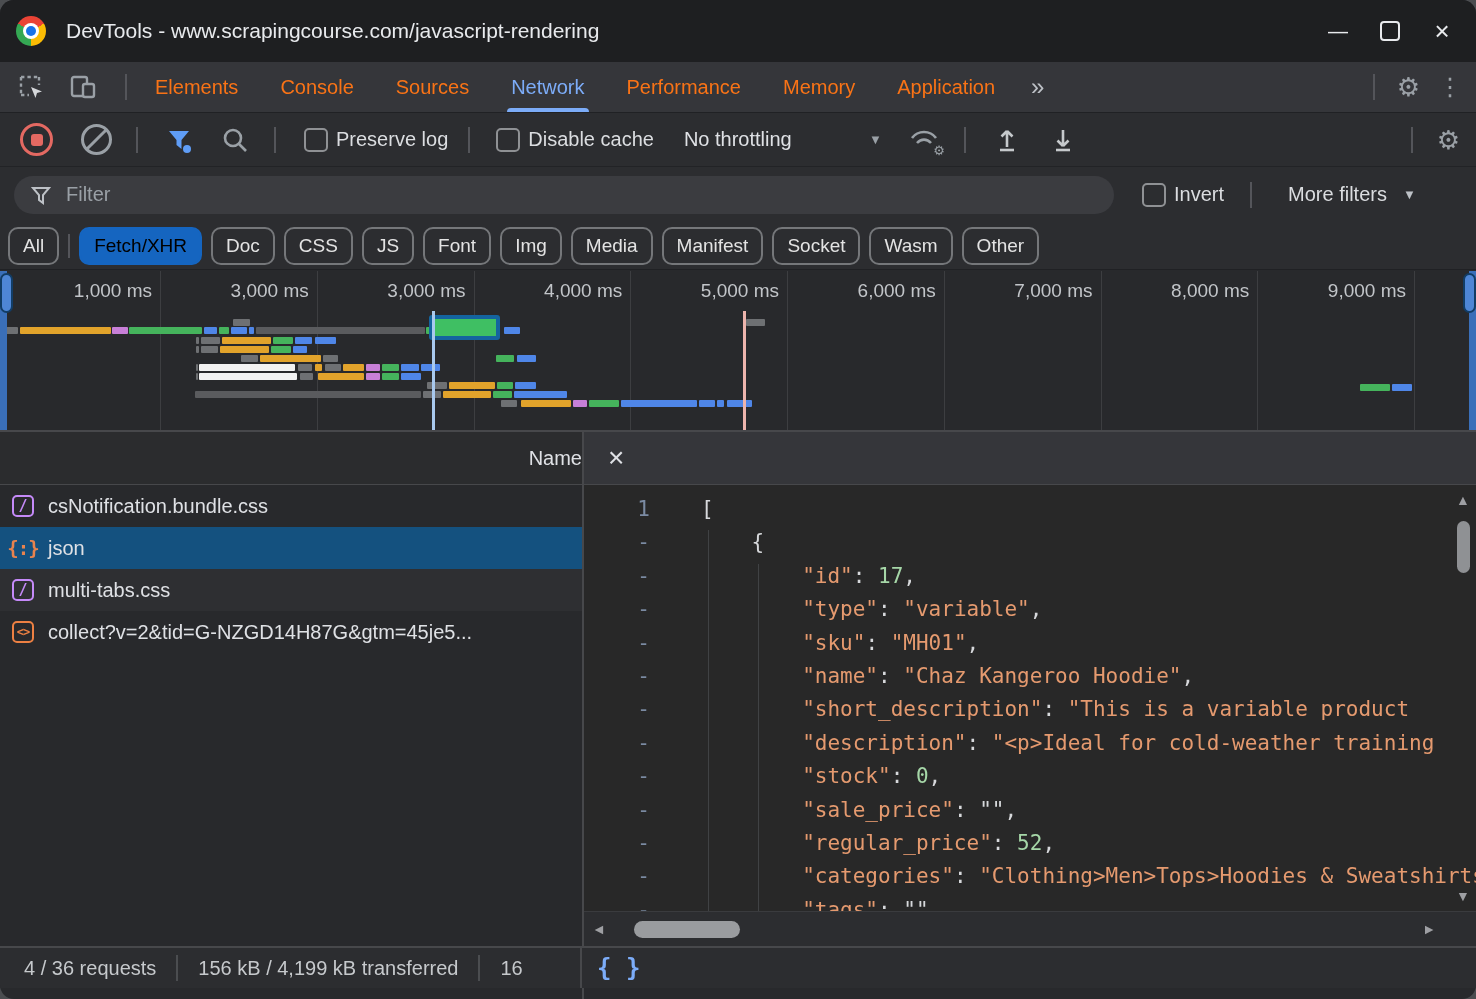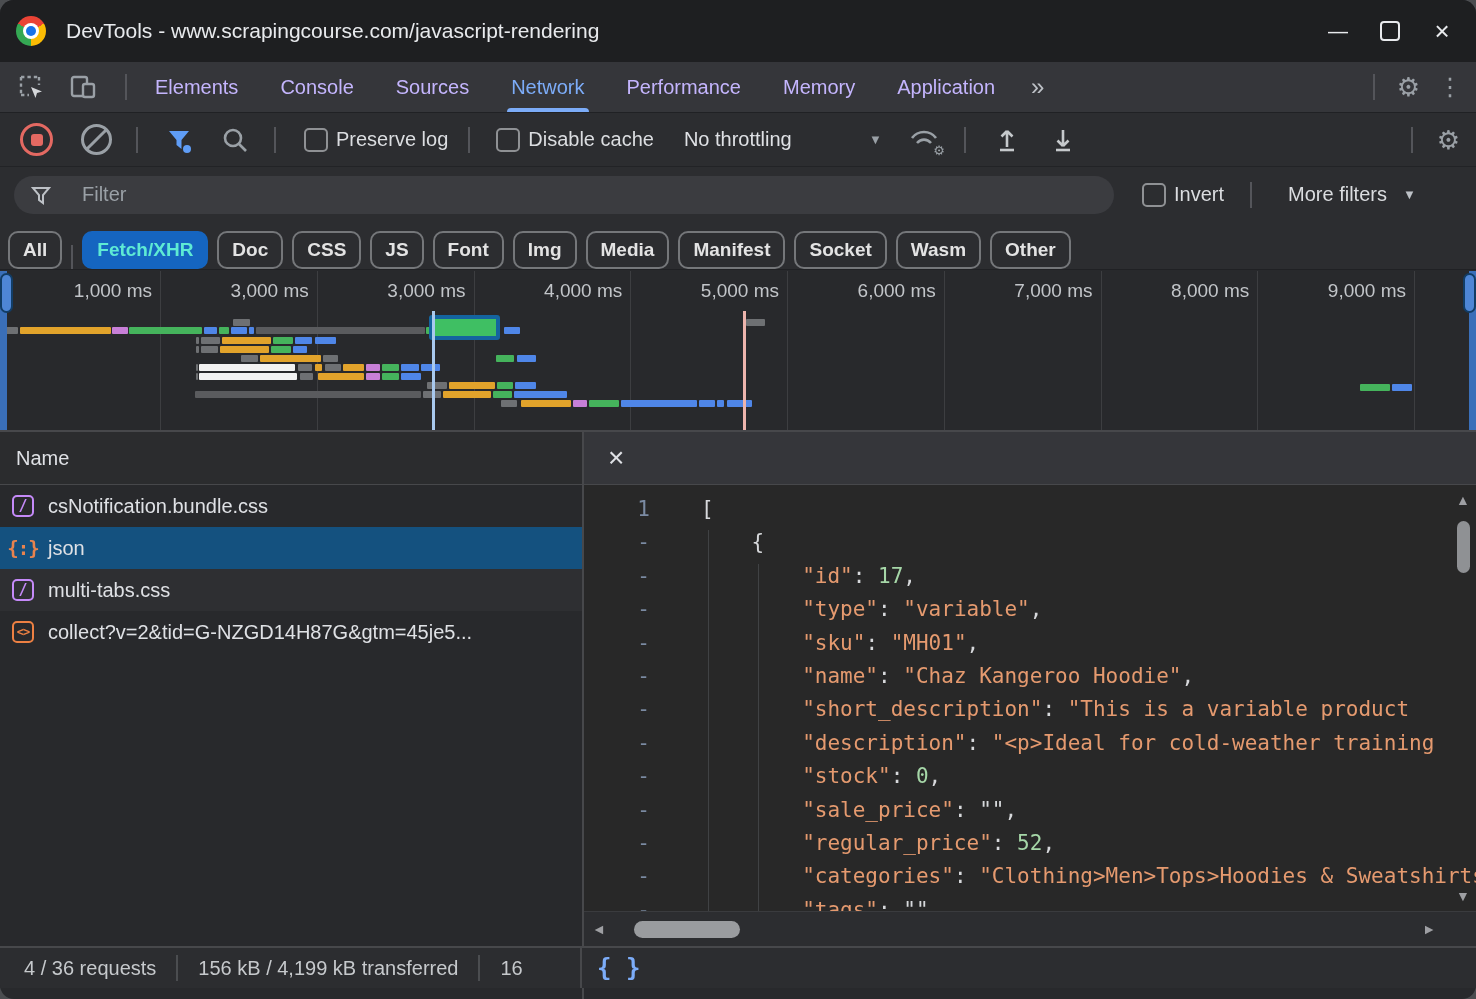--- a/index.html
+++ b/index.html
@@ -15,21 +15,21 @@
   .win-controls{margin-left:auto;display:flex;align-items:center;height:100%;}
   .win-btn{width:52px;height:100%;display:flex;align-items:center;justify-content:center;color:#e8eaed;font-size:20px;}
   .btn-max span{display:block;width:16px;height:16px;border:2px solid #e8eaed;border-radius:4px;}
   .btn-close{font-size:26px;margin-right:8px;}
 
   
   .tabbar{position:absolute;left:0;top:62px;width:100%;height:50px;background:#35363a;display:flex;align-items:center;border-bottom:1px solid #202124;}
   .tb-icons{display:flex;align-items:center;gap:24px;padding-left:18px;}
   .vdiv{width:2px;height:26px;background:#54555a;margin:0 4px;}
   .tabs{display:flex;align-items:center;gap:42px;margin-left:24px;height:100%;}
-  .tab{position:relative;height:100%;display:flex;align-items:center;color:#c4b5fd;font-size:20px;cursor:default;white-space:nowrap;}
+  .tab{position:relative;height:100%;display:flex;align-items:center;color:#f97316;font-size:20px;cursor:default;white-space:nowrap;}
   .tab.selected{color:#7cacf8;}
   .tab.selected::after{content:"";position:absolute;left:-4px;right:-4px;bottom:0;height:4px;border-radius:4px 4px 0 0;background:#7cacf8;}
   .tab-more{color:#bdc1c6;font-size:24px;margin-left:36px;letter-spacing:-2px;}
   .tb-right{margin-left:auto;display:flex;align-items:center;gap:18px;padding-right:14px;}
   .glyph-btn{color:#9aa0a6;font-size:26px;line-height:1;}
   .kebab{font-size:24px;letter-spacing:0;}
 
   
   .nettoolbar{position:absolute;left:0;top:113px;width:100%;height:53px;background:#2c2d30;display:flex;align-items:center;border-bottom:1px solid #222326;}
   .rec-btn{width:27px;height:27px;border:3px solid #e46962;border-radius:50%;margin-left:20px;display:flex;align-items:center;justify-content:center;}
@@ -40,47 +40,47 @@
   .cb{width:20px;height:20px;border:2px solid #8f9194;border-radius:5px;flex:0 0 auto;}
   .cb-label{color:#dbdde0;font-size:20px;margin-left:8px;white-space:nowrap;}
   .throttle{display:flex;align-items:center;justify-content:space-between;width:198px;margin-left:30px;color:#dfe1e5;font-size:20px;}
   .caret{color:#9aa0a6;font-size:13px;}
   .net-cond{position:relative;margin-left:26px;}
   .net-cond .mini-gear{position:absolute;right:-5px;bottom:-5px;font-size:13px;color:#9aa0a6;}
 
   
   .filterrow{position:absolute;left:0;top:167px;width:100%;height:55px;background:#2c2d30;display:flex;align-items:center;}
   .filter-pill{display:flex;align-items:center;margin-left:14px;width:1100px;height:38px;border-radius:19px;background:#3b3c40;padding:0 16px;box-sizing:border-box;}
-  .filter-pill input{flex:1;background:transparent;border:none;outline:none;color:#fdba74;font-size:20px;margin-left:28px;font-family:"Liberation Sans",sans-serif;}
+  .filter-pill input{flex:1;background:transparent;border:none;outline:none;color:#fdba74;font-size:20px;margin-left:12px;font-family:"Liberation Sans",sans-serif;}
   .filter-pill input::placeholder{color:#9aa0a6;}
   .invert-wrap{display:flex;align-items:center;margin-left:28px;}
   .morefilters{display:flex;align-items:center;gap:16px;margin-left:32px;color:#dbdde0;font-size:20px;}
 
   
-  .chipsrow{position:absolute;left:0;top:222px;width:100%;height:48px;background:#2c2d30;display:flex;align-items:flex-end;gap:9px;padding-left:8px;border-bottom:1px solid #202124;box-sizing:border-box;font-weight:bold;}
+  .chipsrow{position:absolute;left:0;top:222px;width:100%;height:48px;background:#2c2d30;display:flex;align-items:center;gap:9px;padding-left:8px;border-bottom:1px solid #202124;box-sizing:border-box;}
   .chip{height:34px;display:flex;align-items:center;padding:0 13px;border:2px solid #75777a;border-radius:10px;color:#e3e3e3;font-size:19px;white-space:nowrap;}
-  .chip.selected{background:#1565c0;border-color:#1565c0;color:#5eead4;}
+  .chip.selected{background:#1565c0;border-color:#1565c0;color:#000000;}
   .chip-sep{width:2px;height:24px;background:#54555a;}
 
   
   .overview{position:absolute;left:0;top:271px;width:100%;height:161px;background:#28292c;border-bottom:2px solid #47484b;box-sizing:border-box;overflow:hidden;}
   .gridline{position:absolute;top:0;bottom:0;width:1px;background:#3d3e41;}
   .tick-label{position:absolute;top:9px;width:150px;text-align:right;color:#c2c5c9;font-size:19px;}
   .wf-bar{position:absolute;height:7px;border-radius:1px;}
   .wf-selected{position:absolute;box-sizing:border-box;background:#3fbf63;border:4px solid #14649f;border-radius:3px;}
   .marker{position:absolute;width:3px;top:40px;bottom:0;}
   .ov-handle-strip{position:absolute;top:0;bottom:0;width:7px;background:#3a6fb9;}
   .ov-handle{position:absolute;top:2px;width:13px;height:40px;border-radius:7px;background:#4e86d6;border:2px solid #123d66;box-sizing:border-box;}
 
   
   .pane-left{position:absolute;left:0;top:432px;width:582px;height:514px;background:#28292c;}
   .pane-divider{position:absolute;left:582px;top:432px;width:2px;height:567px;background:#47484b;}
   .pane-right{position:absolute;left:584px;top:432px;width:892px;height:514px;background:#282828;}
 
-  .name-header{height:53px;background:#2b2c2e;border-bottom:1px solid #47484b;display:flex;align-items:center;color:#dfe1e5;font-size:20px;padding-left:16px;box-sizing:border-box;}
+  .name-header{height:53px;background:#2b2c2e;border-bottom:1px solid #47484b;display:flex;align-items:center;color:#dfe1e5;font-size:20px;padding-left:16px;box-sizing:border-box;justify-content:flex-end;}
   .req-row{height:42px;display:flex;align-items:center;padding-left:12px;color:#dfe1e5;font-size:20px;box-sizing:border-box;white-space:nowrap;overflow:hidden;}
   .req-row .label{margin-left:14px;}
   .file-ico{width:22px;height:22px;flex:0 0 auto;display:flex;align-items:center;justify-content:center;font-family:"DejaVu Sans Mono",monospace;}
   .ico-css{border:2px solid #c58af9;border-radius:5px;color:#c58af9;font-size:15px;font-weight:bold;box-sizing:border-box;}
   .ico-json{color:#e8834e;font-size:19px;font-weight:bold;letter-spacing:-1px;}
   .ico-ping{border:2px solid #ed8043;border-radius:5px;color:#ed8043;font-size:12px;font-weight:bold;box-sizing:border-box;letter-spacing:-1px;}
 
   
   .detail-tabs{height:53px;background:#35363a;border-bottom:1px solid #47484b;display:flex;align-items:center;box-sizing:border-box;}
   .close-x{color:#dfe1e5;font-size:28px;margin-left:24px;line-height:1;}

